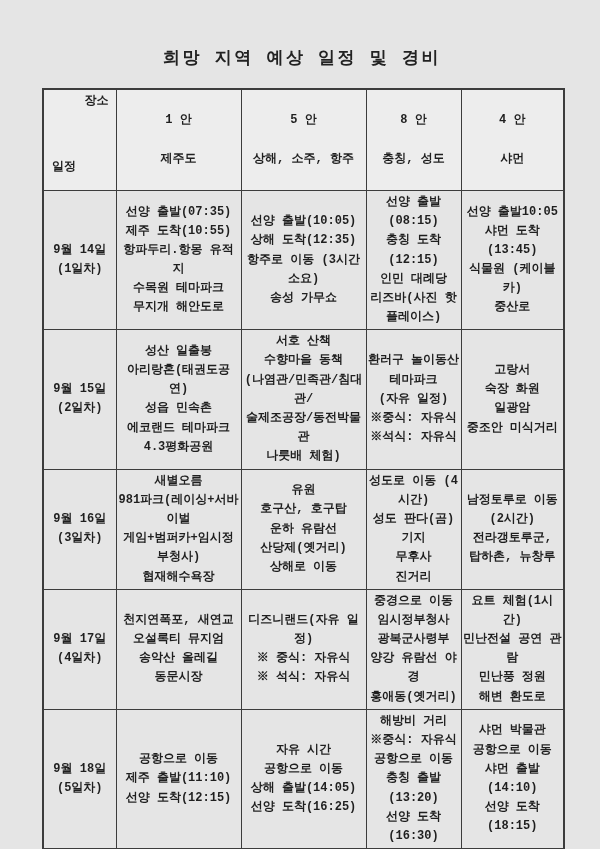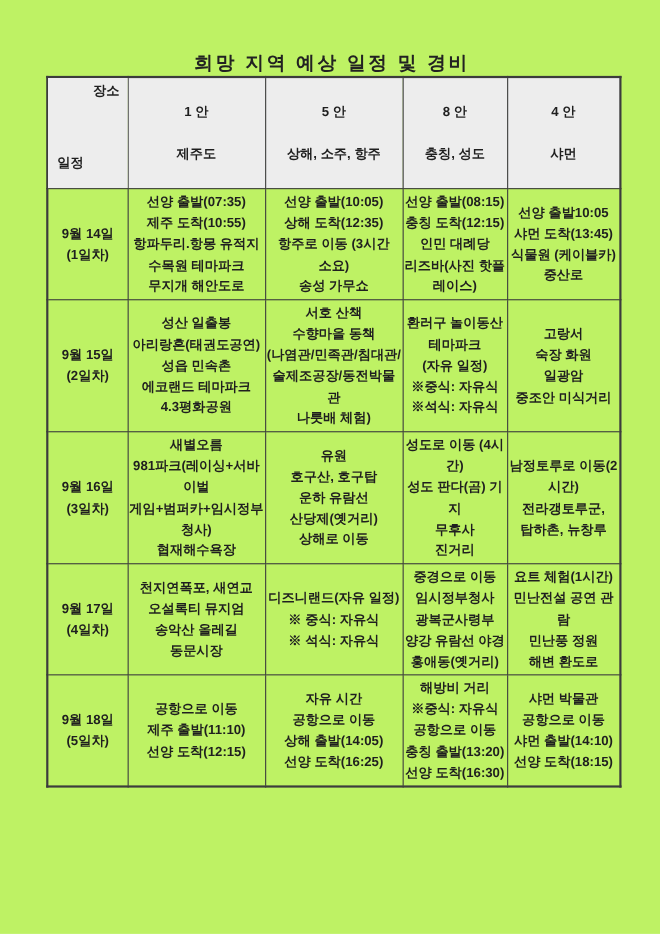--- a/index.html
+++ b/index.html
@@ -1,28 +1,28 @@
 <!DOCTYPE html>
 <html><head>
 <meta charset="utf-8">
 <style>
   html,body{margin:0;padding:0;background:#fff;}
   .page{
     width:600px;height:849px;box-sizing:border-box;
-    padding:46px 38px 0 42px;background:#bef264;
-    font-family:Liberation Sans, sans-serif;
+    padding:46px 38px 0 42px;background:#e5e5e5;
+    font-family:Liberation Mono, monospace;
     color:#1b1b1b;overflow:hidden;
   }
   .title{
     margin:0;font-size:17px;font-weight:bold;letter-spacing:2.5px;
     text-align:center;color:#222;
   }
   table.schedule{
     border-collapse:collapse;table-layout:fixed;width:521px;
-    border:2px solid #3c3c3c;
+    margin-top:19px;border:2px solid #3c3c3c;
   }
   table.schedule td, table.schedule th{
     border:1px solid #3c3c3c;
     font-size:12px;font-weight:bold;color:#1f1f1f;
     text-align:center;vertical-align:middle;
     white-space:pre-line;line-height:1.6;padding:2px 1px;
   }
   tr.head td, tr.head th{background:#ededed;height:40px;}
   tr.r-day1{height:76px;} tr.r-day2{height:92px;} tr.r-day3{height:91px;}
   tr.r-day4{height:99px;} tr.r-day5{height:96px;}

